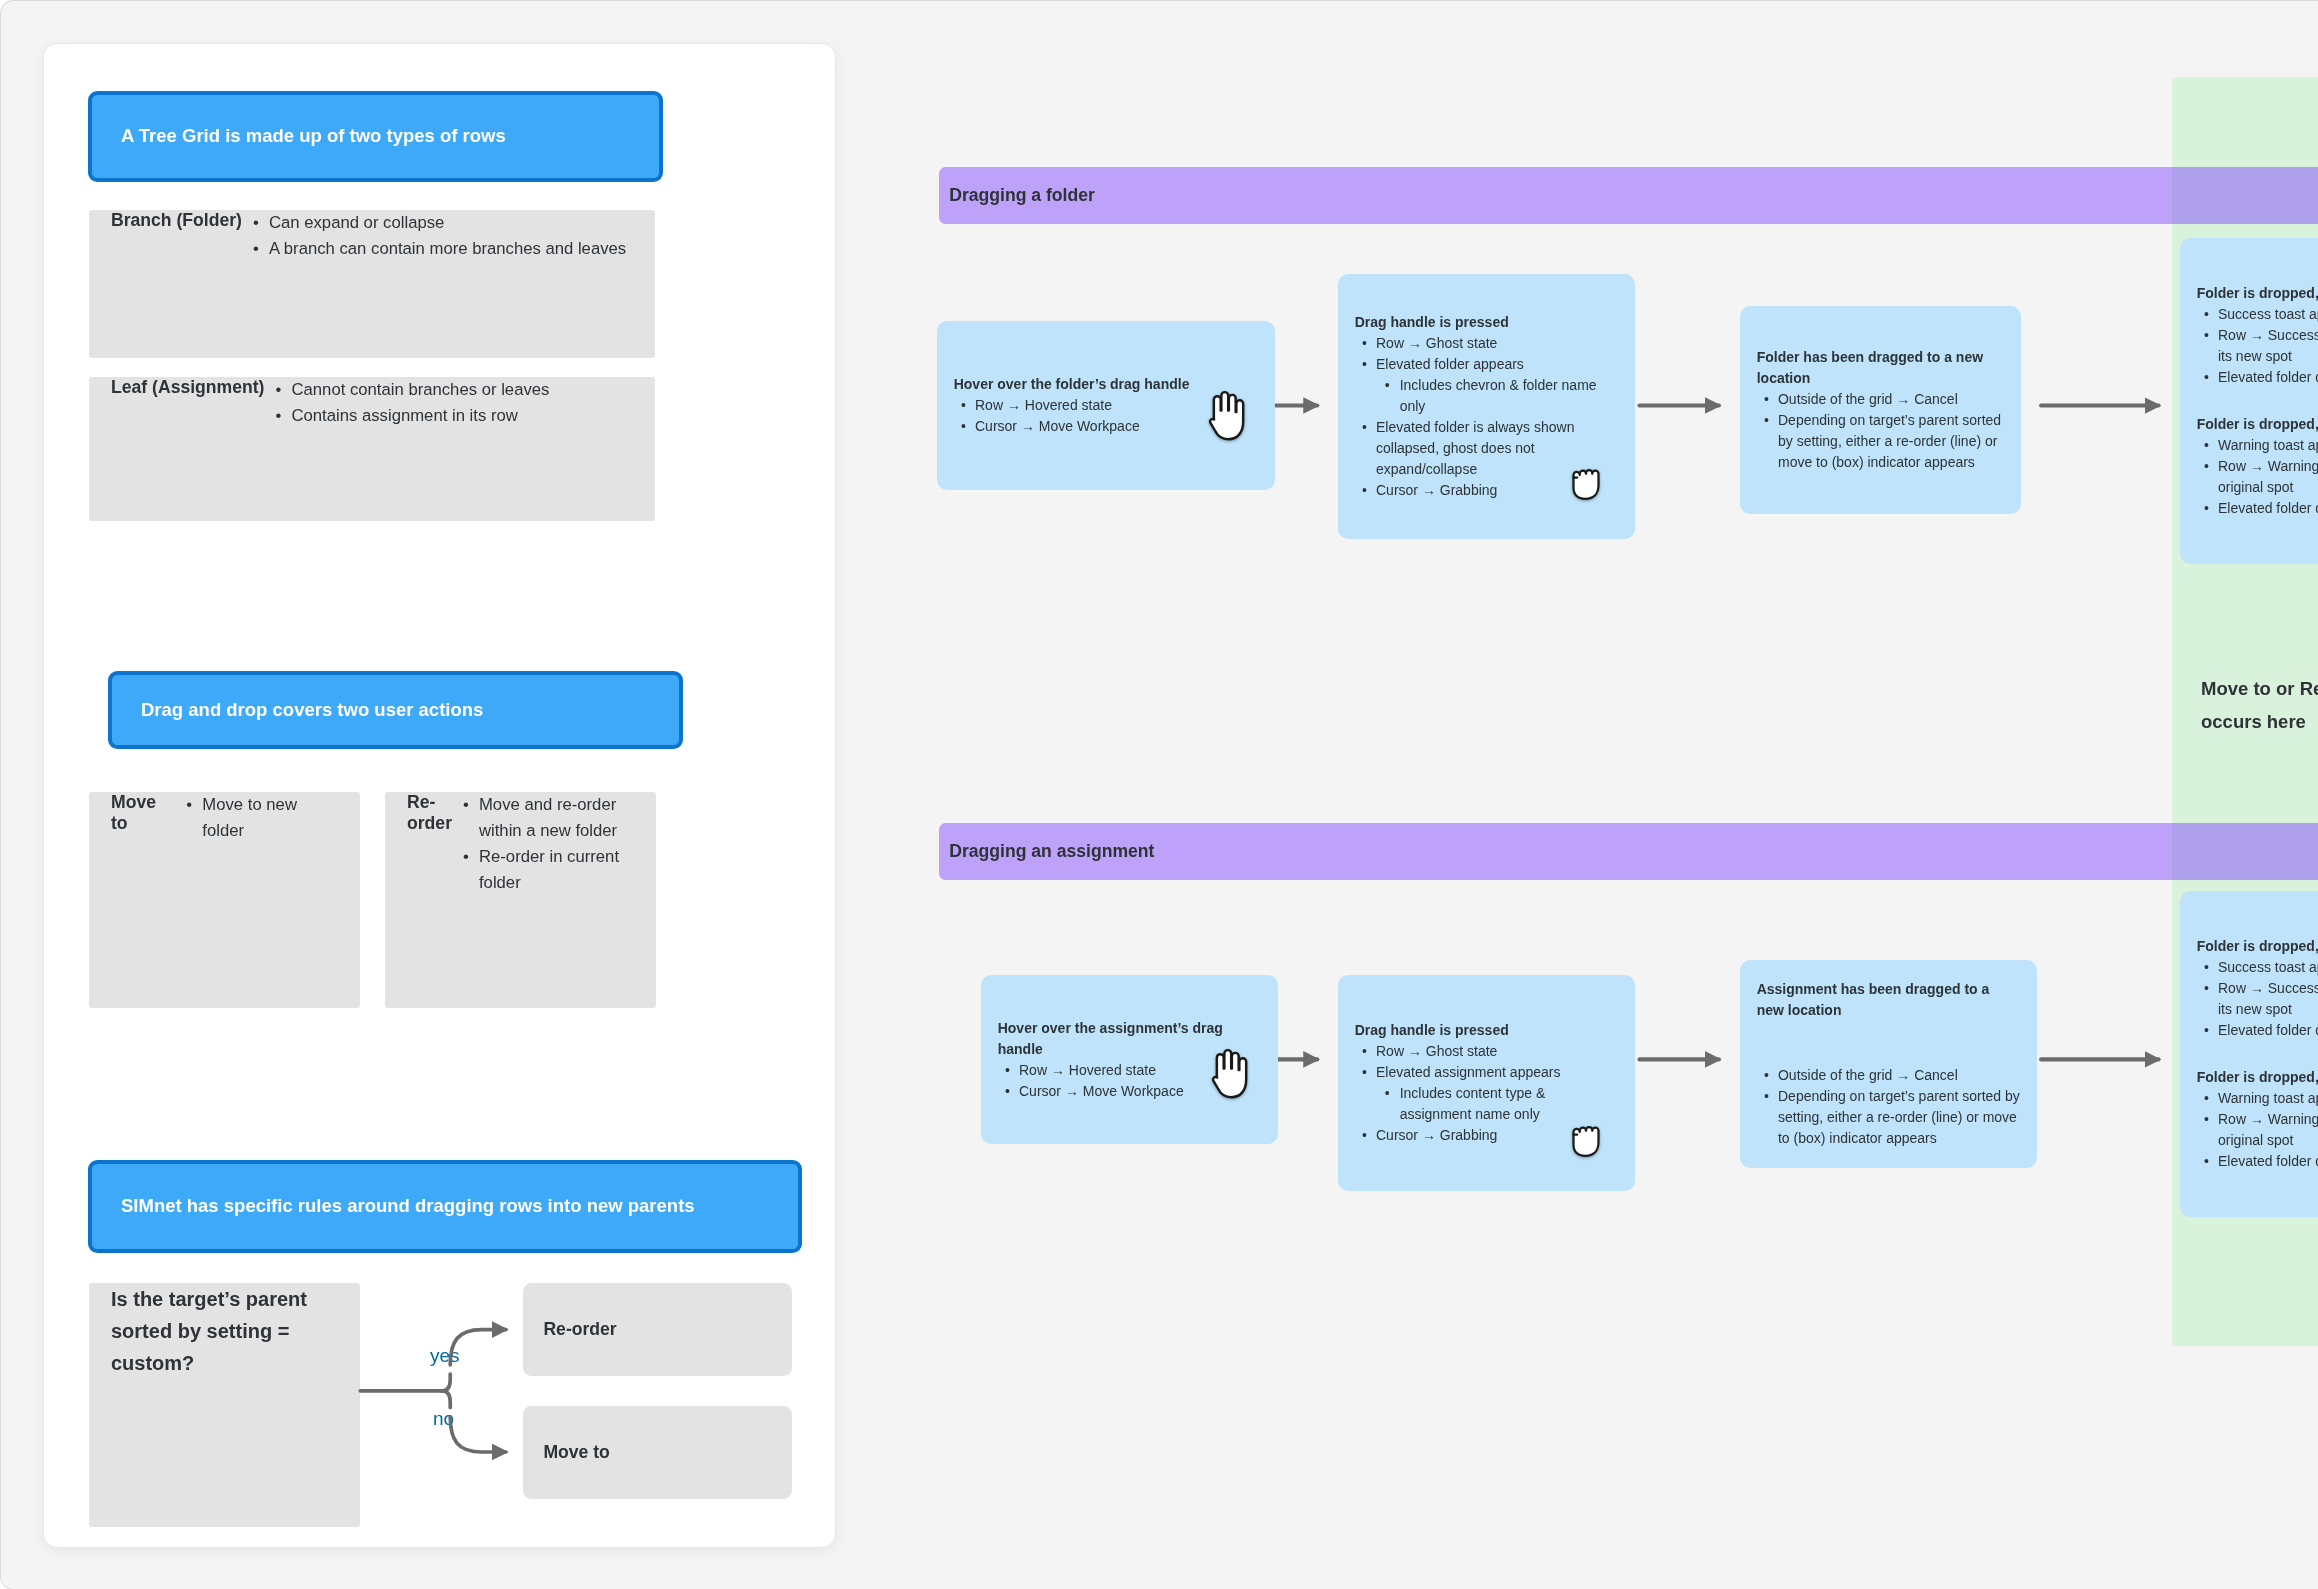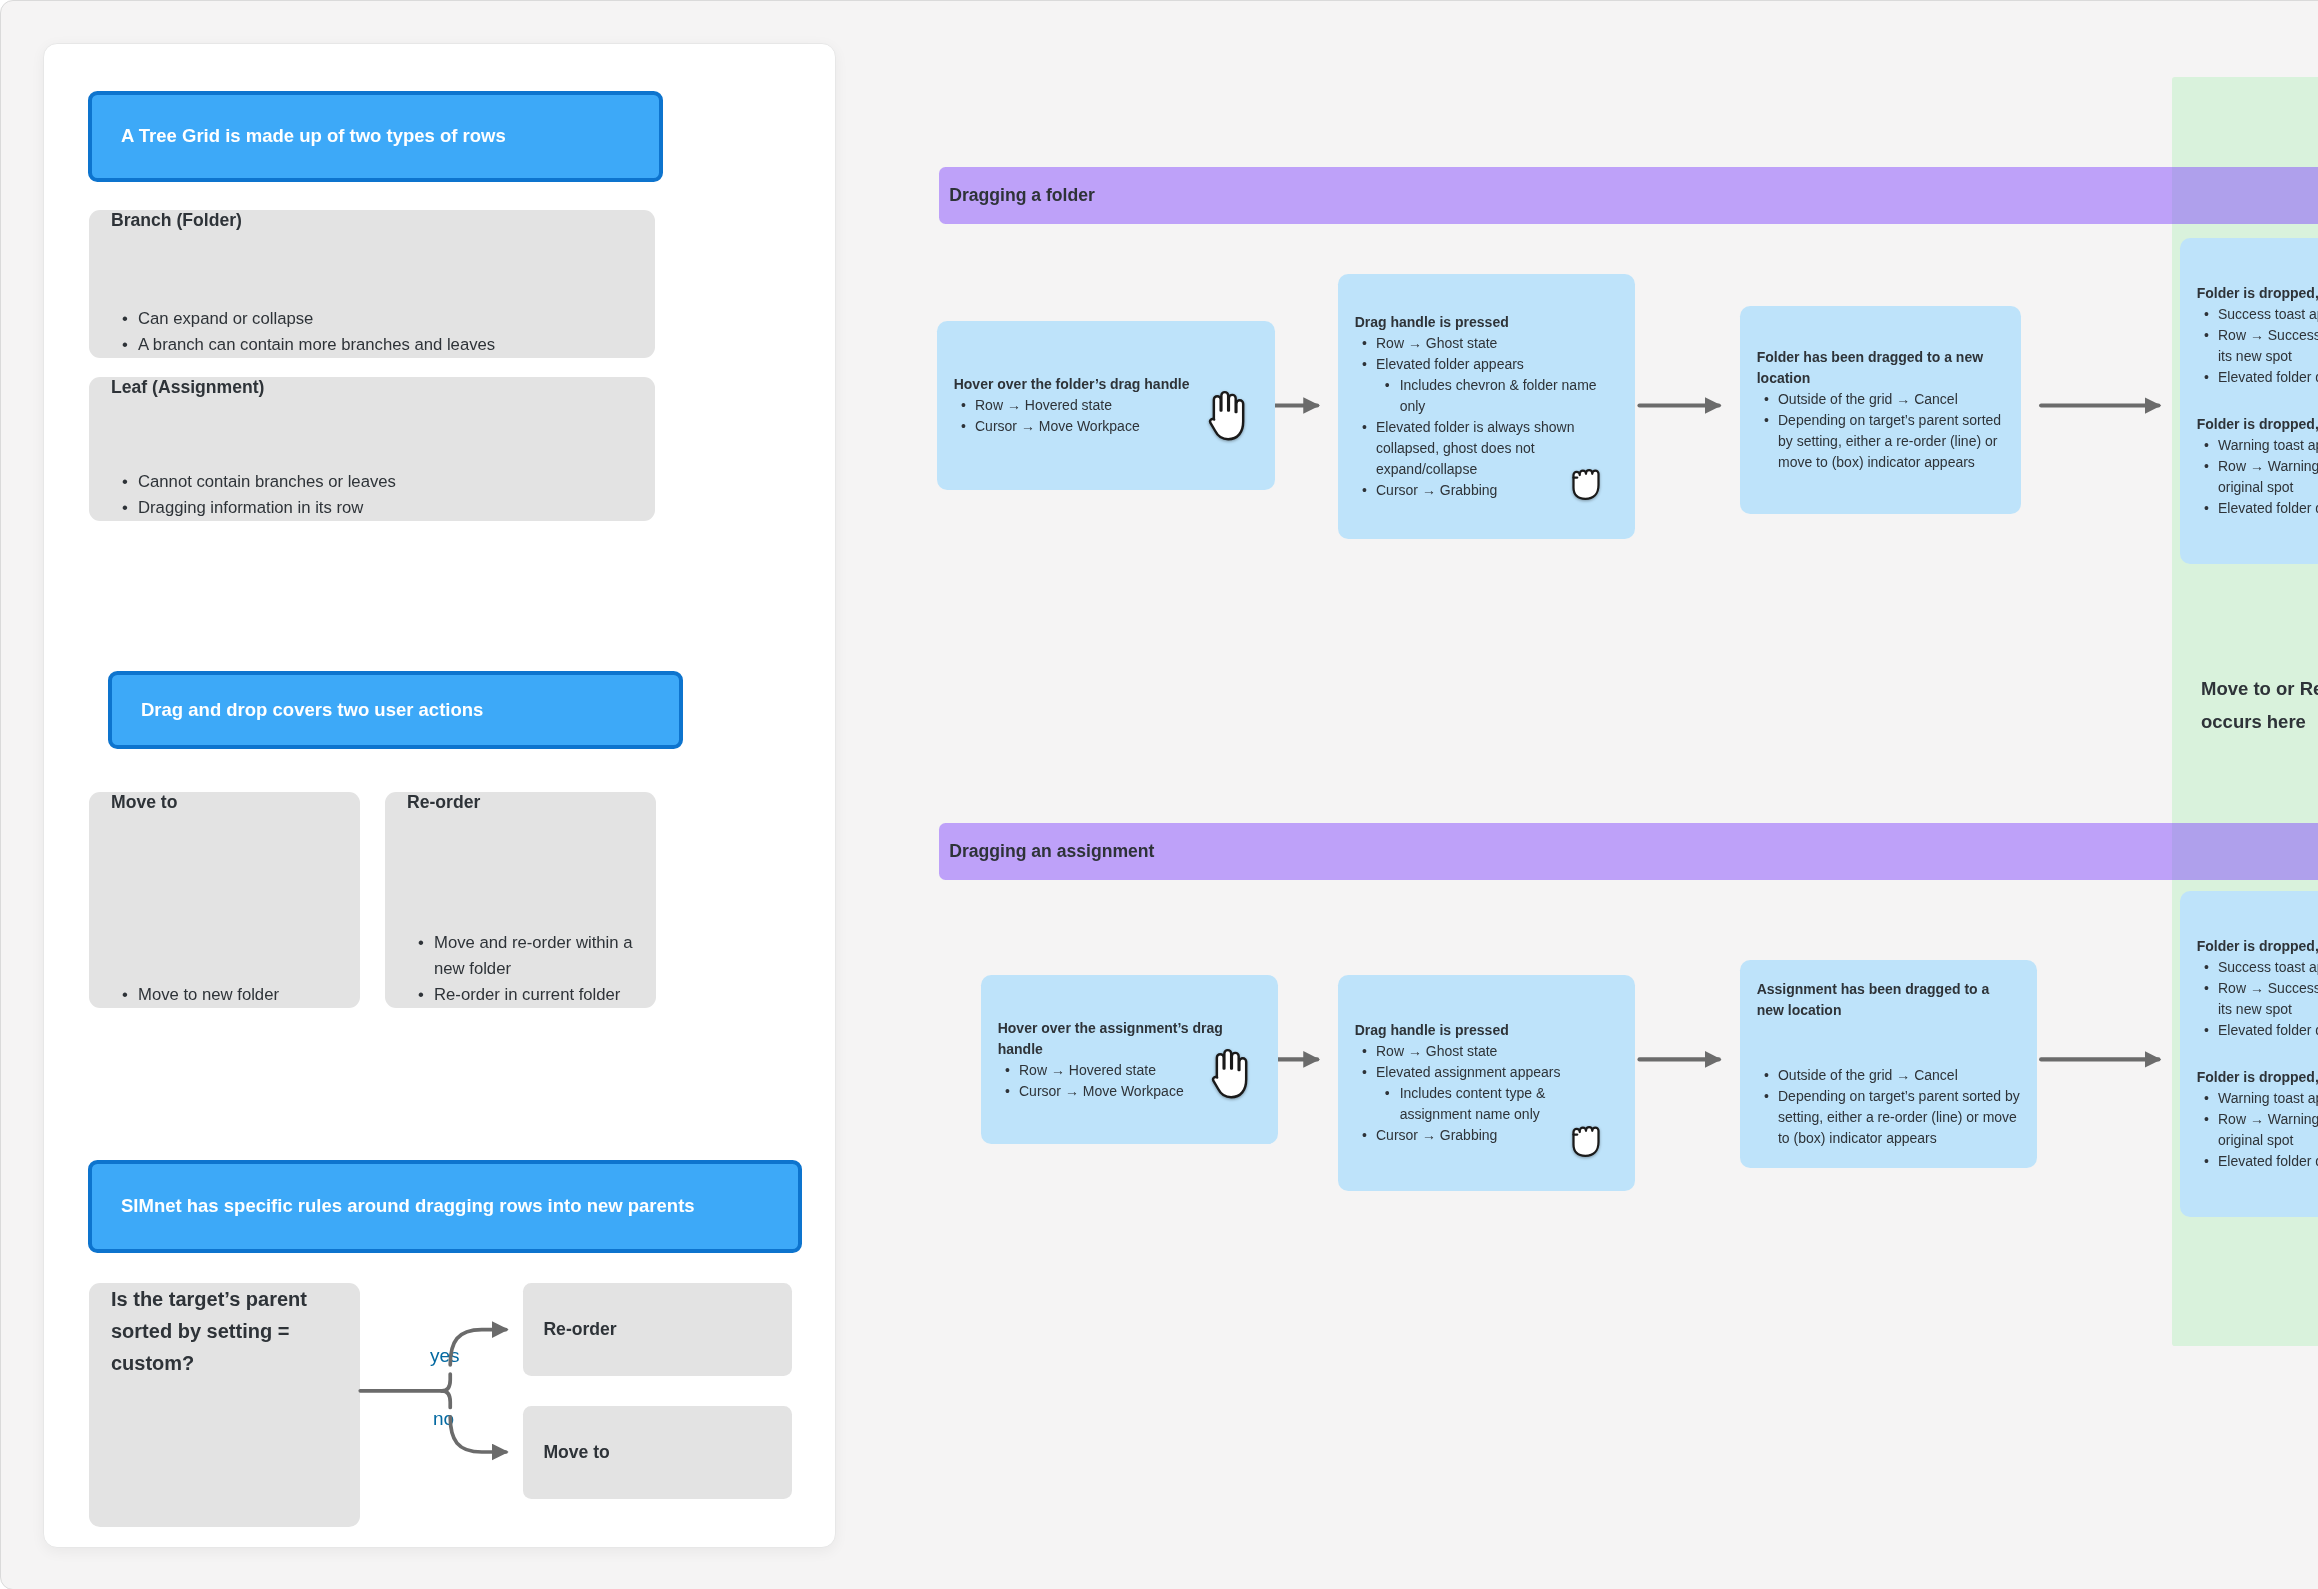--- a/index.html
+++ b/index.html
@@ -15,21 +15,21 @@
     background:#ffffff; border:0.9px solid #E7E7E7; border-radius:14px;
     box-shadow:0 3.7px 14px rgba(0,0,0,0.05);
   }
 
   .hdr {
     background:#3DA9F8; border:4.2px solid #0D74CE; border-radius:9.3px;
     display:flex; align-items:center; padding:0 29px;
     color:#ffffff; font-weight:bold; font-size:18.5px; line-height:1.2;
   }
 
-  .gray { background:#E3E3E3; border-radius:11px; display:flex; flex-direction:column; justify-content:space-between; padding:0 22px; }
+  .gray { background:#E3E3E3; border-radius:3px; display:flex; flex-direction:row; justify-content:flex-start; padding:0 22px; }
   .gray .g-title { font-weight:bold; font-size:17.6px; margin-bottom:6.5px; }
   .g-ul { margin:0; padding:0; list-style:none; font-size:16.7px; }
   .g-ul li { position:relative; padding-left:27px; line-height:1.55; }
   .g-ul li::before { content:"\2022"; position:absolute; left:11px; }
 
   .result { background:#E3E3E3; border-radius:8.3px; display:flex; align-items:center; padding:0 20.4px; font-weight:bold; font-size:17.6px; }
 
   .banner {
     background:rgba(124,60,255,0.45); border-radius:6.5px;
     display:flex; align-items:center; padding:0 10.2px;
@@ -74,21 +74,21 @@
       <ul class="g-ul">
         <li><span>Can expand or collapse</span></li>
         <li><span>A branch can contain more branches and leaves</span></li>
       </ul>
     </div>
 
     <div class="abs gray" style="left:45px; top:333px; width:566px; height:144px;">
       <div class="g-title">Leaf (Assignment)</div>
       <ul class="g-ul">
         <li><span>Cannot contain branches or leaves</span></li>
-        <li><span>Dragging information in its row</span></li>
+        <li><span>Contains assignment in its row</span></li>
       </ul>
     </div>
 
     <div class="abs hdr" style="left:44px; top:627px; width:575px; height:78px;margin-left:20px;">
       <span>Drag and drop covers two user actions</span>
     </div>
 
     <div class="abs gray" style="left:45px; top:748px; width:271px; height:216px;">
       <div class="g-title">Move to</div>
       <ul class="g-ul">

